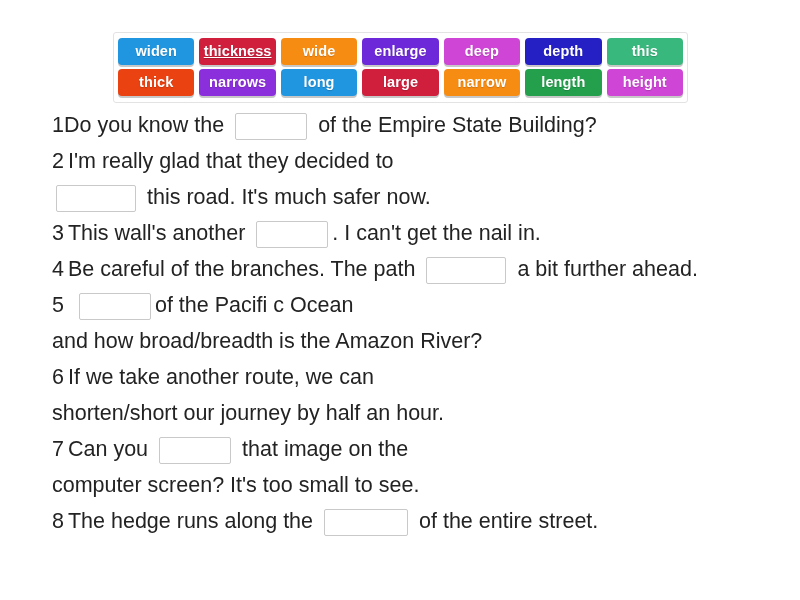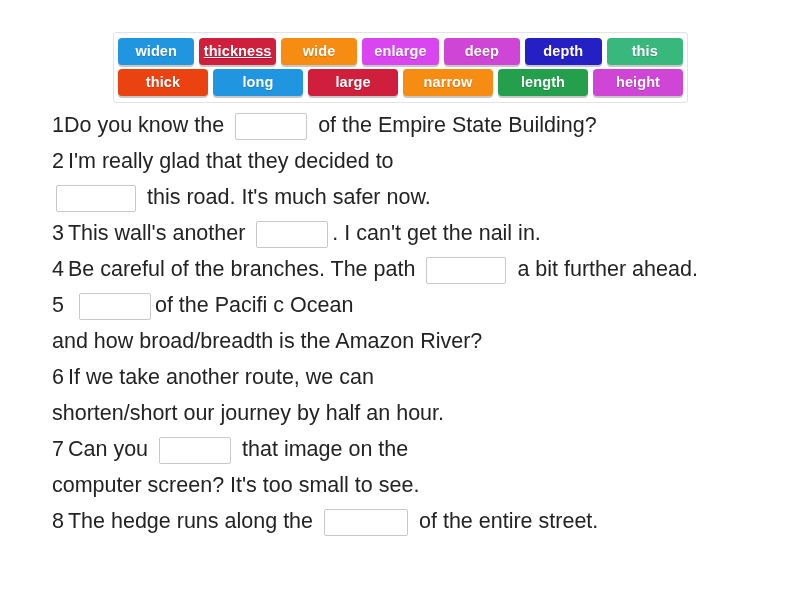--- a/index.html
+++ b/index.html
@@ -94,28 +94,29 @@
 </style>
 </head>
 <body>
 
 <div id="word-bank">
 
   <div class="tile-row">
     <div class="tile" style="background-color: rgb(33, 150, 224);">widen</div>
     <div class="tile" style="background-color: rgb(207, 31, 60); text-decoration: underline;">thickness</div>
     <div class="tile" style="background-color: rgb(247, 140, 19);">wide</div>
-    <div class="tile" style="background-color: #d946ef;">enlarge</div>
+    <div class="tile" style="background-color: #6d28d9;">enlarge</div>
     <div class="tile" style="background-color: rgb(207, 69, 214);">deep</div>
     <div class="tile" style="background-color: rgb(37, 32, 196);">depth</div>
     <div class="tile" style="background-color: rgb(57, 184, 126);">this</div>
   </div>
 
   <div class="tile-row">
     <div class="tile" style="background-color: rgb(234, 66, 17);">thick</div>
+    <div class="tile" style="background-color: rgb(139, 47, 220);">narrows</div>
     <div class="tile" style="background-color: rgb(33, 150, 224);">long</div>
     <div class="tile" style="background-color: rgb(207, 31, 60);">large</div>
     <div class="tile" style="background-color: rgb(247, 140, 19);">narrow</div>
     <div class="tile" style="background-color: rgb(36, 160, 77);">length</div>
     <div class="tile" style="background-color: rgb(207, 69, 214);">height</div>
   </div>
 
 </div>
 
 <div id="sentences">

